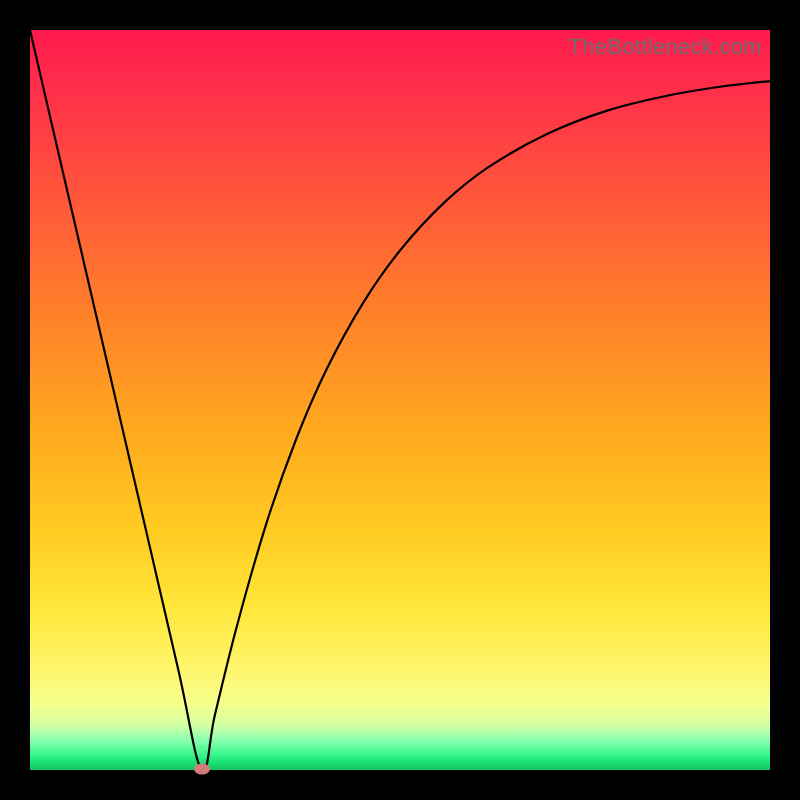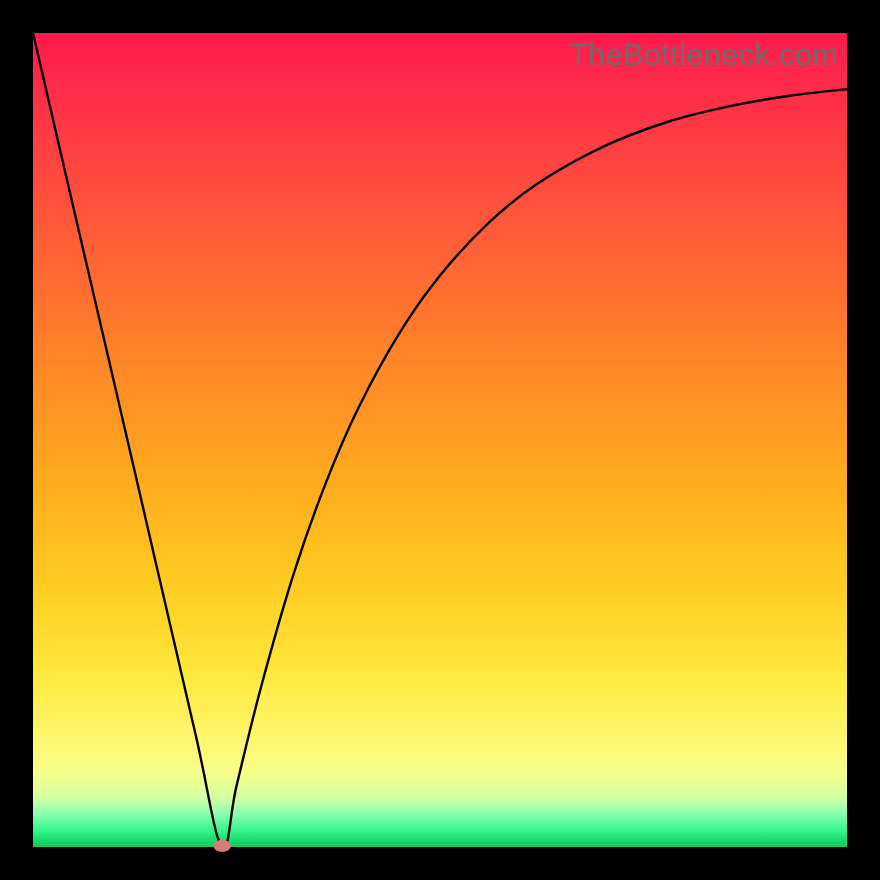--- a/index.html
+++ b/index.html
@@ -40,21 +40,21 @@
       #35f58b 98%,
       #1adf70 99%,
       #16c65f 100%
     );
   }
   .watermark {
     position: absolute;
     top: 4px;
     right: 8px;
     color: #6d6d6d;
-    font-size: 28px;
+    font-size: 22px;
     font-weight: 400;
     letter-spacing: 0.3px;
     user-select: none;
     text-align: right;
   }
   svg.curve {
     position: absolute;
     left: 0;
     top: 0;
     width: 740px;

